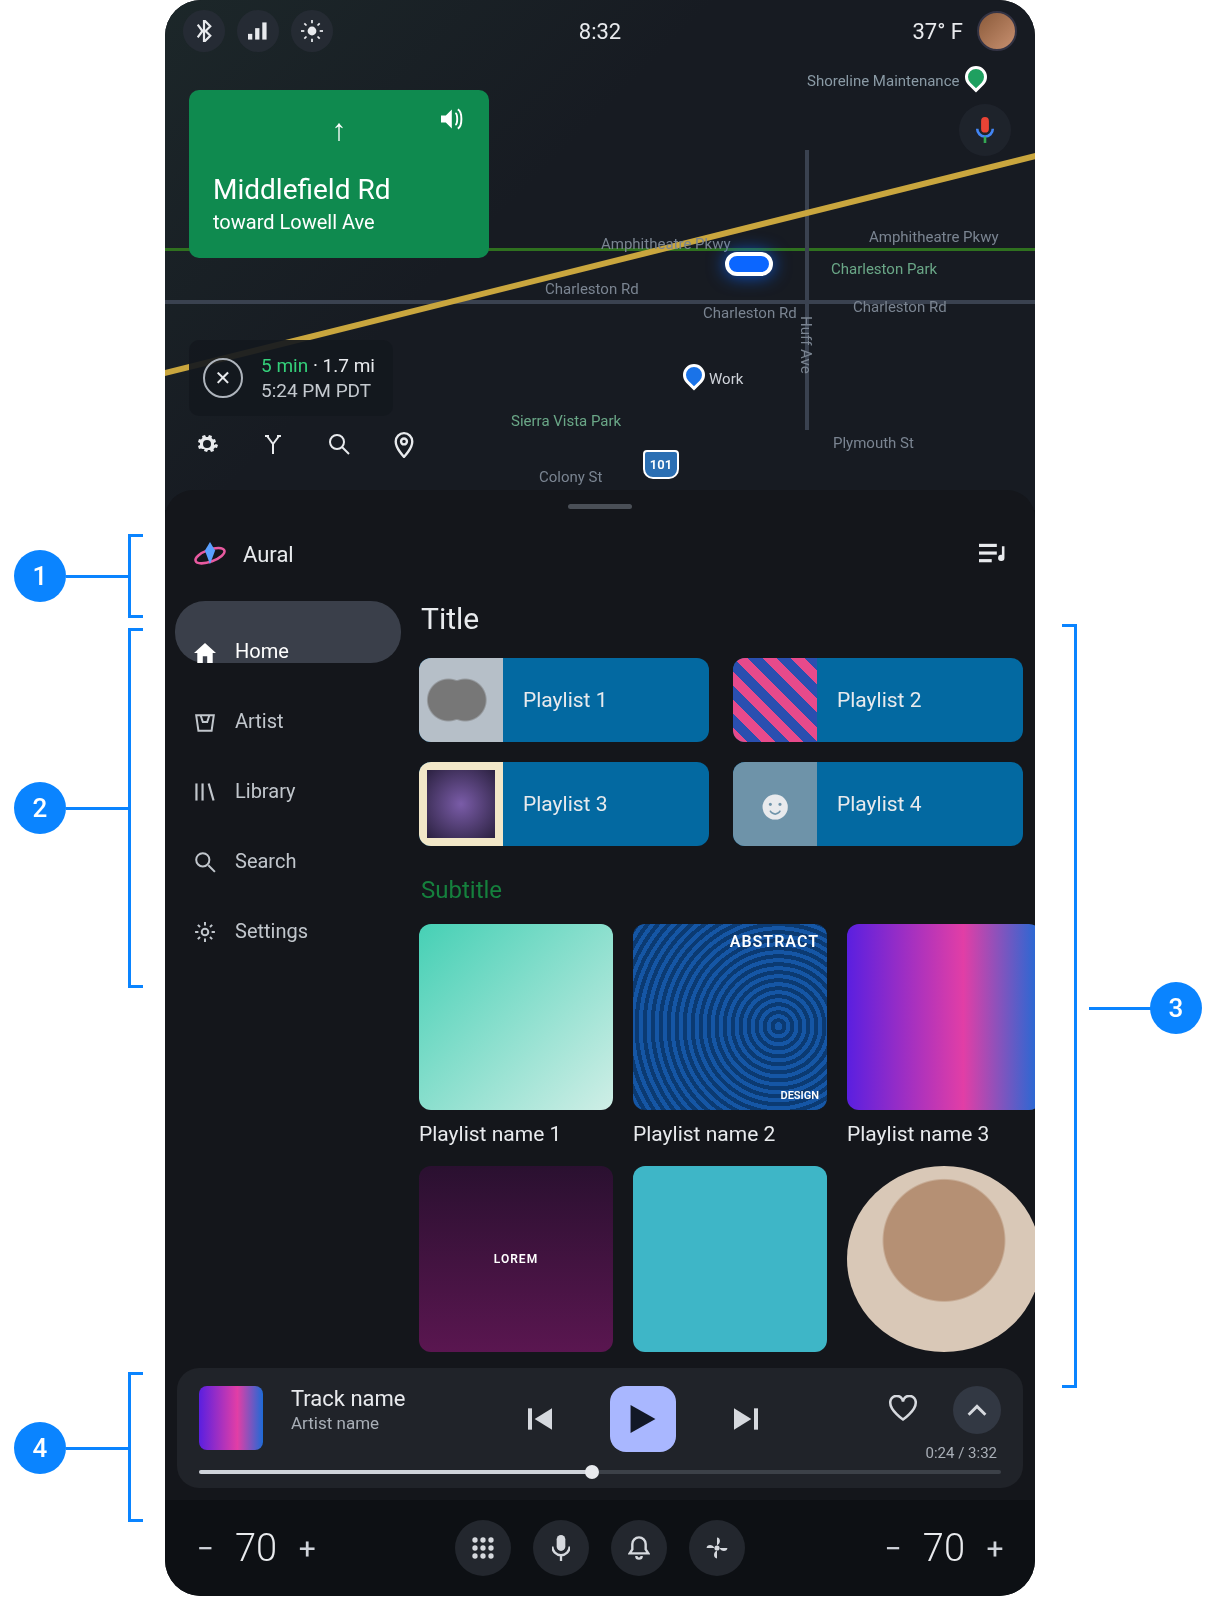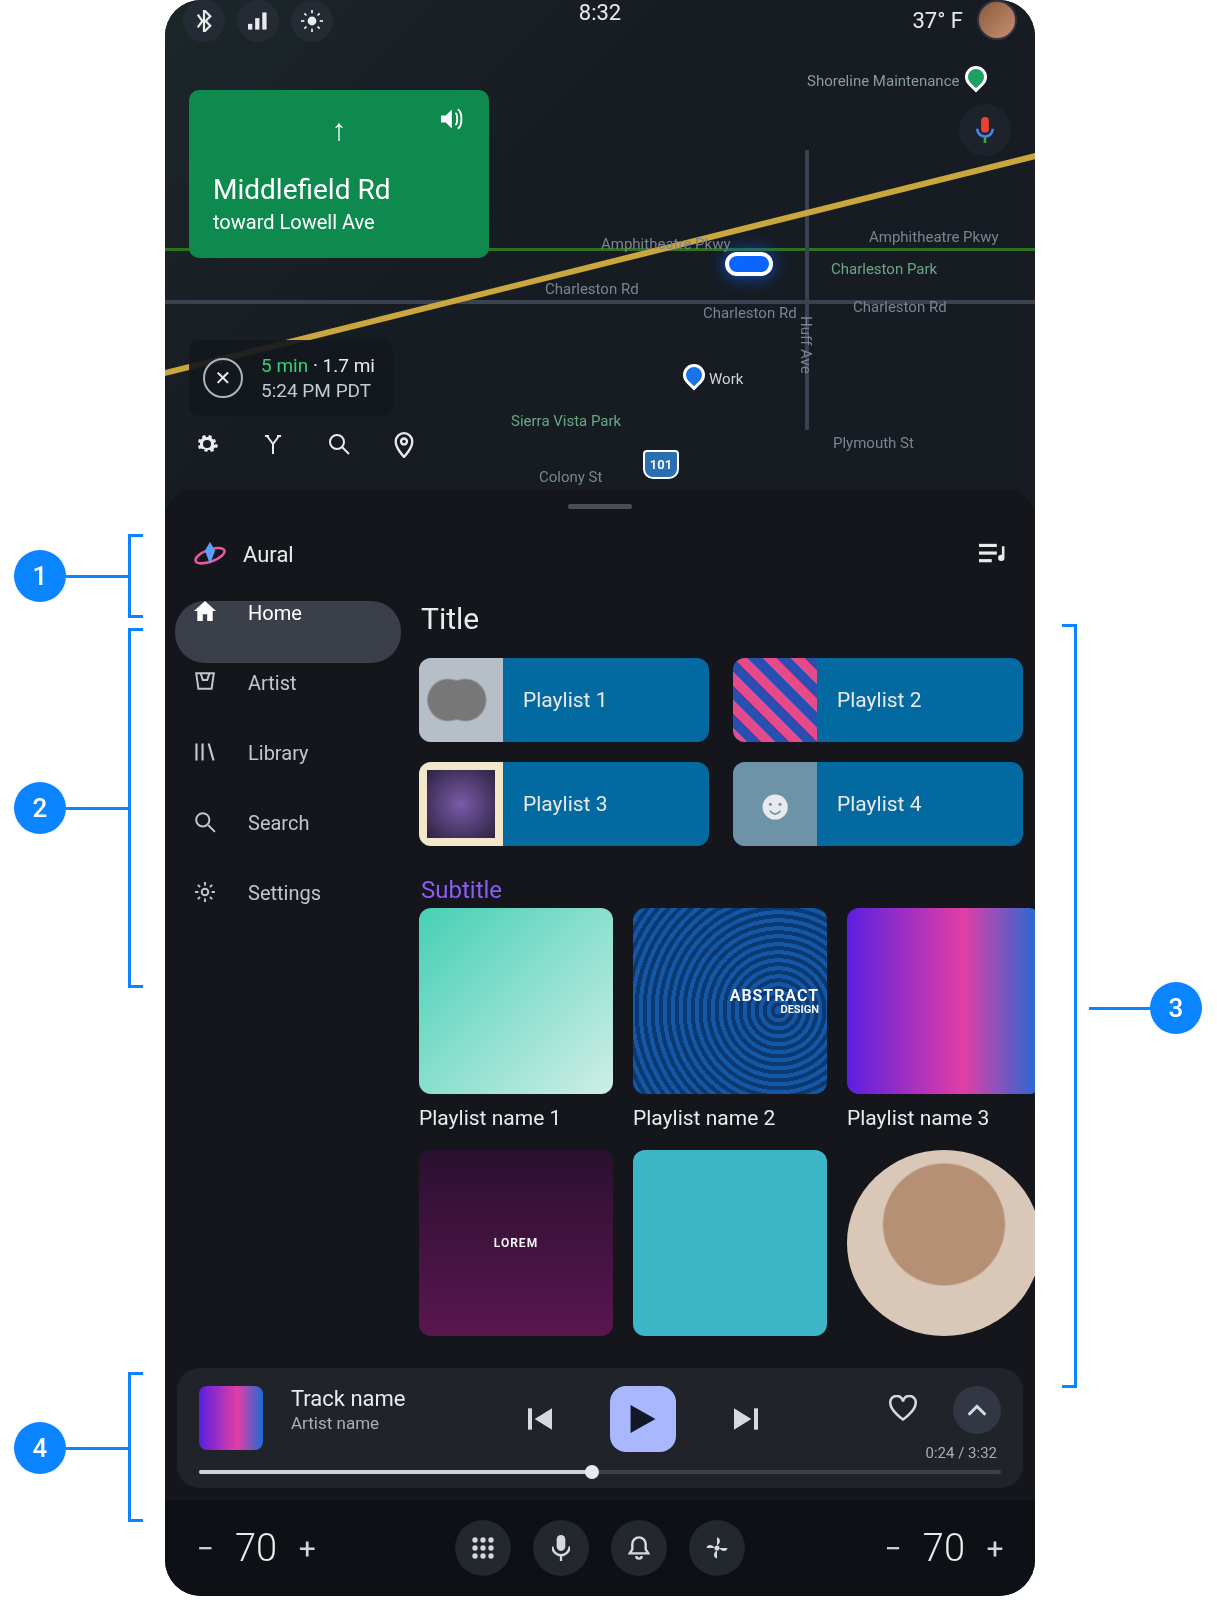--- a/index.html
+++ b/index.html
@@ -72,21 +72,21 @@
   .hwy { position:absolute; background:#c9a63e; height:6px; transform:rotate(-14deg); transform-origin:left center; }
   .shield { position:absolute; width:36px;height:29px;background:#2b6fb3;border-radius:4px 4px 10px 10px;display:flex;align-items:center;justify-content:center;color:#fff;font-size:13px;font-weight:600;border:2px solid #fff; }
   .pin { position:absolute; width:22px;height:22px;background:#f23c3c;border:3px solid #fff;border-radius:50% 50% 50% 0;transform:rotate(-45deg); }
   .pin.blue { background:#1a73e8; }
   .loc-dot { position:absolute; width:48px;height:24px;border-radius:12px;background:#0b66ff;border:4px solid #fff;box-shadow:0 0 18px rgba(11,102,255,.8); }
 
   .status-bar {
     position: relative;
     height: 62px;
     display: flex;
-    align-items: flex-start;
+    align-items: center;
     padding: 0 18px;
     gap: 12px;
   }
   .sb-chip { width: 42px; height: 42px; border-radius: 50%; background: rgba(40,45,55,.8); display:flex; align-items:center; justify-content:center; }
   .sb-center { position:absolute; left:50%; transform:translateX(-50%); font-size:22px; }
   .sb-right { margin-left:auto; display:flex; align-items:center; gap:14px; }
   .avatar { width:40px;height:40px;border-radius:50%; background:linear-gradient(135deg,#8a5a3a,#c89070); border:2px solid #334; }
 
   .nav-card {
     position: absolute;
@@ -125,26 +125,26 @@
     display:flex; flex-direction:column;
     overflow:hidden;
   }
   .drag-handle { width:64px;height:5px;background:#4a4f57;border-radius:3px;margin:14px auto 0; }
   .app-header { display:flex;align-items:center;gap:16px;padding:28px 28px 26px; }
   .app-logo { width:34px;height:34px; }
   .app-name { font-size:22px; }
   .queue-btn { margin-left:auto; font-size:24px;}
   .media-body { flex:1; display:flex; overflow:hidden; }
   .sidebar { width:246px; padding:4px 10px 0 10px; display:flex;flex-direction:column;gap:8px;}
-  .side-item { display:flex;align-items:flex-start;gap:31px;height:62px;padding:0 18px;border-radius:30px;color:#c1c6cc;font-size:20px;}
+  .side-item { display:flex;align-items:flex-end;gap:18px;height:62px;padding:0 18px;border-radius:30px;color:#c1c6cc;font-size:20px;}
   .side-item.active { background:#3a3f4a;color:#fff;}
   .side-ic { width:24px;display:flex;justify-content:center;font-size:20px;}
   .content { flex:1; padding:0 28px 0 8px; overflow:hidden;}
   .sec-title { font-size:30px; margin:4px 0 22px 2px; color:#e8eaed;}
-  .sec-sub { font-size:24px; margin:30px 0 4px 2px; color:#8b5cf6;}
+  .sec-sub { font-size:24px; margin:30px 0 20px 2px; color:#15803d;}
   .grid-narrow { display:grid; grid-template-columns: repeat(2, 290px); gap:20px 24px; }
   .pcard { display:flex; align-items:center; background:#0369a1; border-radius:12px; height:84px; overflow:hidden;}
   .pthumb { width:84px;height:84px; flex-shrink:0; display:flex;align-items:center;justify-content:center;}
   .pname { padding-left:20px; font-size:21px; }
   .grid-wide { display:grid; grid-template-columns: repeat(3, 194px); gap:20px; }
   .wcard { display:flex; flex-direction:column; gap:12px;}
   .wthumb { width:194px;height:186px;border-radius:12px; display:flex;align-items:center;justify-content:center;color:#fff;font-weight:600;}
   .wname { font-size:21px; }
 
   
@@ -414,21 +414,21 @@
               <div class="pname">Playlist 4</div>
             </div>
         </div>
         <div class="sec-sub">Subtitle</div>
         <div class="grid-wide">
           <div class="wcard">
               <div class="wthumb art-e"></div>
               <div class="wname">Playlist name 1</div>
             </div>
           <div class="wcard">
-              <div class="wthumb art-f" style="align-items:flex-start;justify-content:center;padding:8px;flex-direction:column">
+              <div class="wthumb art-f" style="align-items:flex-start;justify-content:space-between;padding:8px;flex-direction:column">
                 <span style="align-self:flex-end;font-size:16px;letter-spacing:1px">ABSTRACT</span>
                 <span style="align-self:flex-end;font-size:11px;margin-top:-2px">DESIGN</span>
               </div>
               <div class="wname">Playlist name 2</div>
             </div>
           <div class="wcard">
               <div class="wthumb art-g"></div>
               <div class="wname">Playlist name 3</div>
             </div>
           <div class="wcard">

